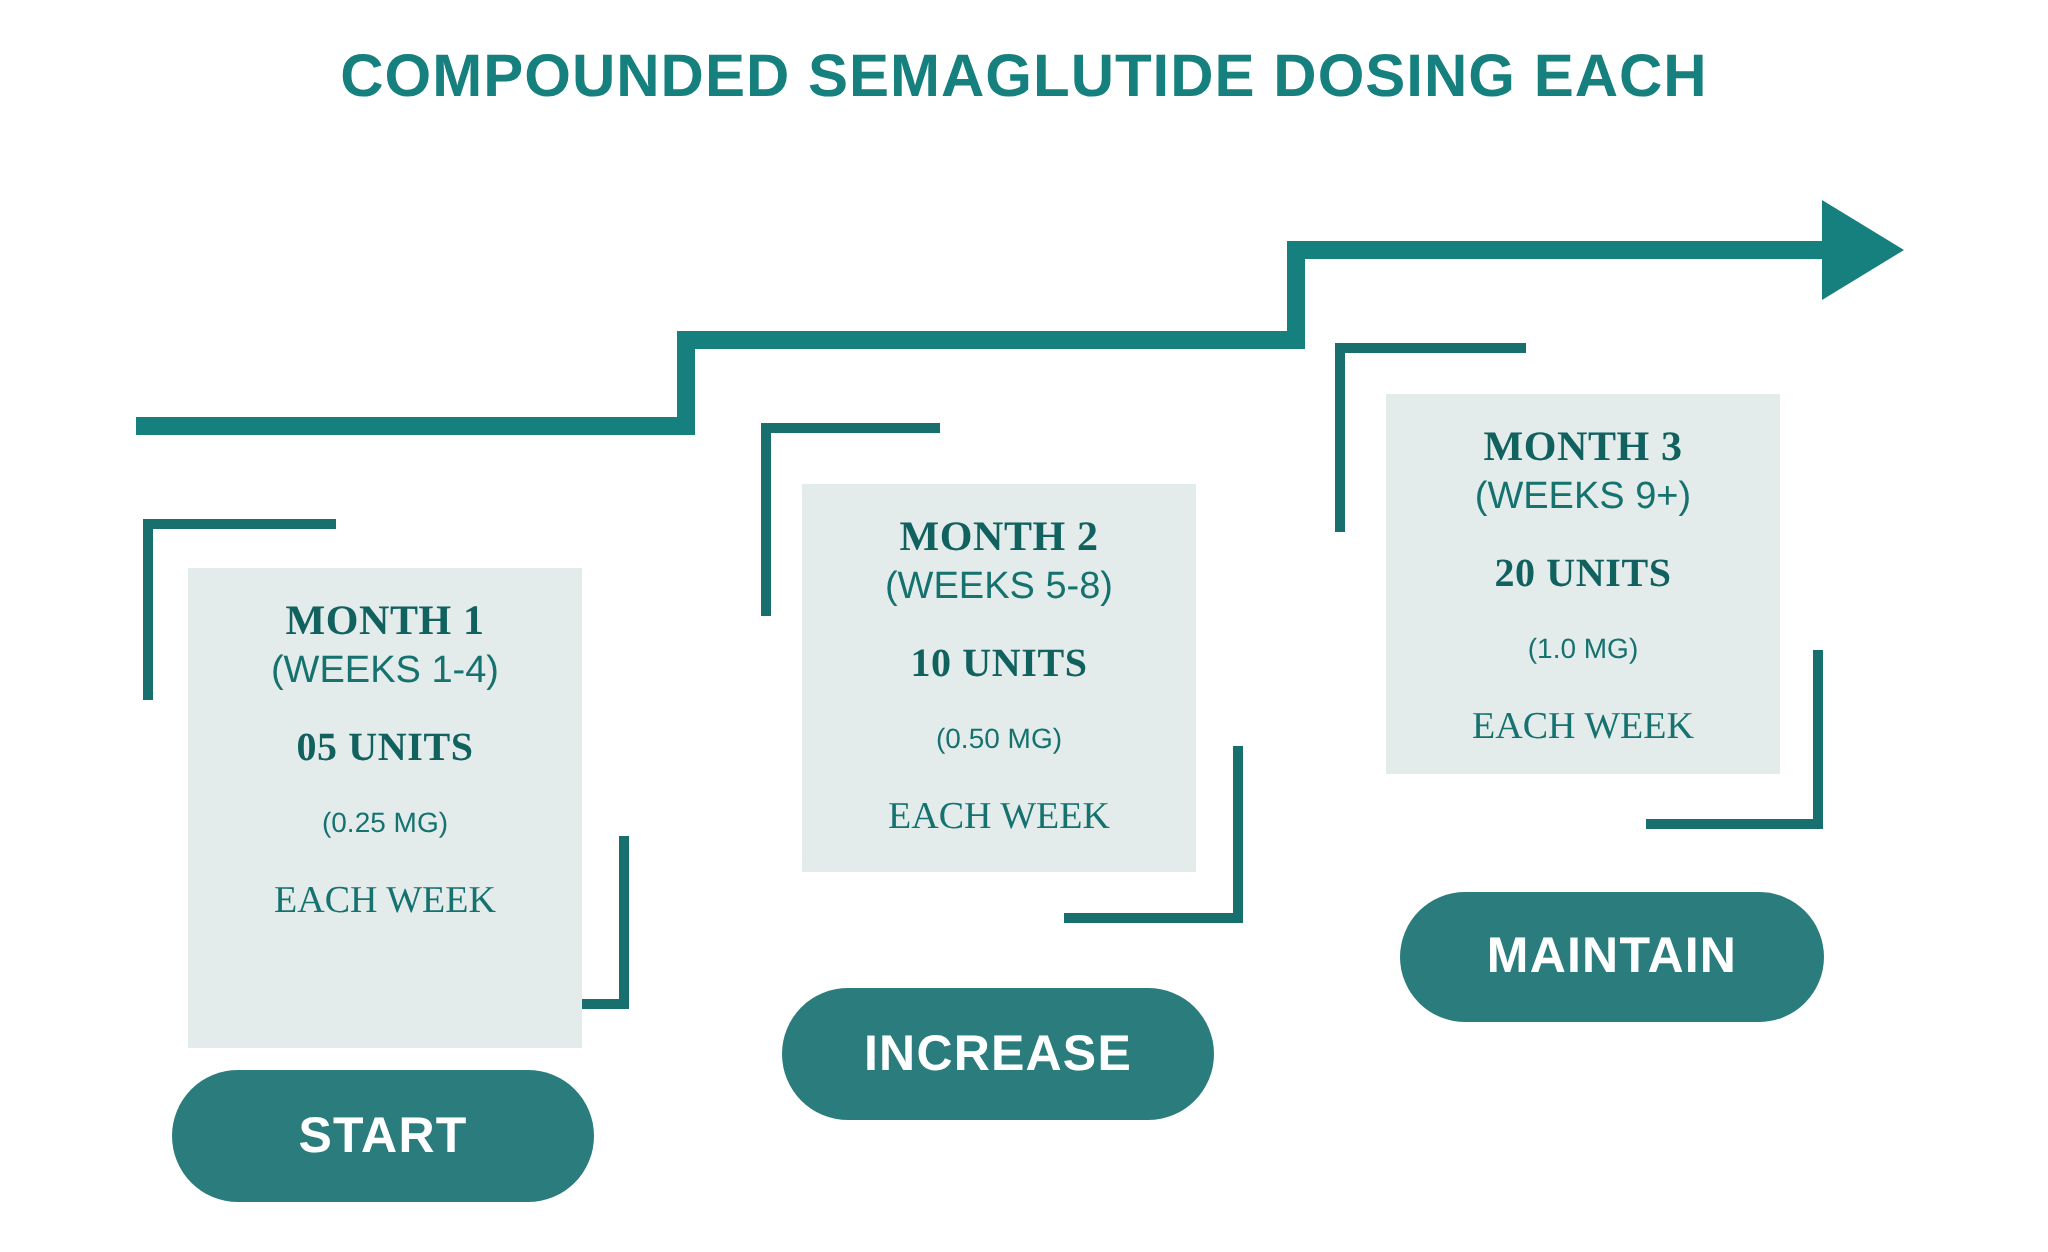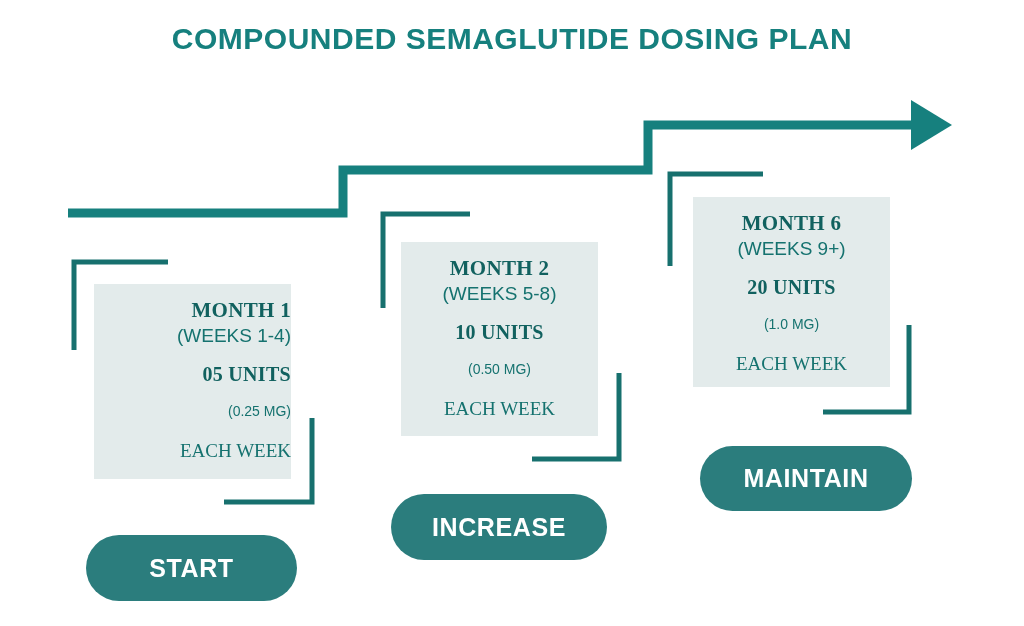--- a/index.html
+++ b/index.html
@@ -105,21 +105,21 @@
     letter-spacing: 0.6px;
     box-sizing: border-box;
     text-align: right;
   }
 </style>
 </head>
 <body>
 
 <div id="canvas">
 
-  <div class="title">COMPOUNDED SEMAGLUTIDE DOSING PLAN</div>
+  <div class="title">COMPOUNDED SEMAGLUTIDE DOSING EACH</div>
 
   <svg id="stair-svg" viewBox="0 0 1024 626">
 
     <g>
       <path d="M 68 213 L 343 213 L 343 170 L 648 170 L 648 125 L 915 125" fill="none" stroke="#16807e" stroke-width="9" stroke-linecap="butt" stroke-linejoin="miter"></path>
     </g>
 
     <g>
       <path d="M 911 100 L 952 125 L 911 150 Z" fill="#16807e"></path>
     </g>
@@ -130,38 +130,38 @@
 
     <path d="M 383 308 L 383 214 L 470 214" fill="none" stroke="#17706e" stroke-width="5" stroke-linecap="butt" stroke-linejoin="miter"></path>
 
     <path d="M 619 373 L 619 459 L 532 459" fill="none" stroke="#17706e" stroke-width="5" stroke-linecap="butt" stroke-linejoin="miter"></path>
 
     <path d="M 670 266 L 670 174 L 763 174" fill="none" stroke="#17706e" stroke-width="5" stroke-linecap="butt" stroke-linejoin="miter"></path>
 
     <path d="M 909 325 L 909 412 L 823 412" fill="none" stroke="#17706e" stroke-width="5" stroke-linecap="butt" stroke-linejoin="miter"></path>
   </svg>
 
-  <div class="card" style="left:94px; top:284px; width:197px; height:195px;text-align:right;">
+  <div class="card" style="left:94px; top:284px; width:197px; height:240px;">
     <div class="month">MONTH 1</div>
     <div class="weeks">(WEEKS 1-4)</div>
     <div class="units">05 UNITS</div>
     <div class="mg">(0.25 MG)</div>
     <div class="each">EACH WEEK</div>
   </div>
 
   <div class="card" style="left:401px; top:242px; width:197px; height:194px;">
     <div class="month">MONTH 2</div>
     <div class="weeks">(WEEKS 5-8)</div>
     <div class="units">10 UNITS</div>
     <div class="mg">(0.50 MG)</div>
     <div class="each">EACH WEEK</div>
   </div>
 
   <div class="card" style="left:693px; top:197px; width:197px; height:190px;">
-    <div class="month">MONTH 6</div>
+    <div class="month">MONTH 3</div>
     <div class="weeks">(WEEKS 9+)</div>
     <div class="units">20 UNITS</div>
     <div class="mg">(1.0 MG)</div>
     <div class="each">EACH WEEK</div>
   </div>
 
   <div class="pill" style="left:86px; top:535px; width:211px; height:66px; font-size:25px;">
     <span>START</span>
   </div>
 

